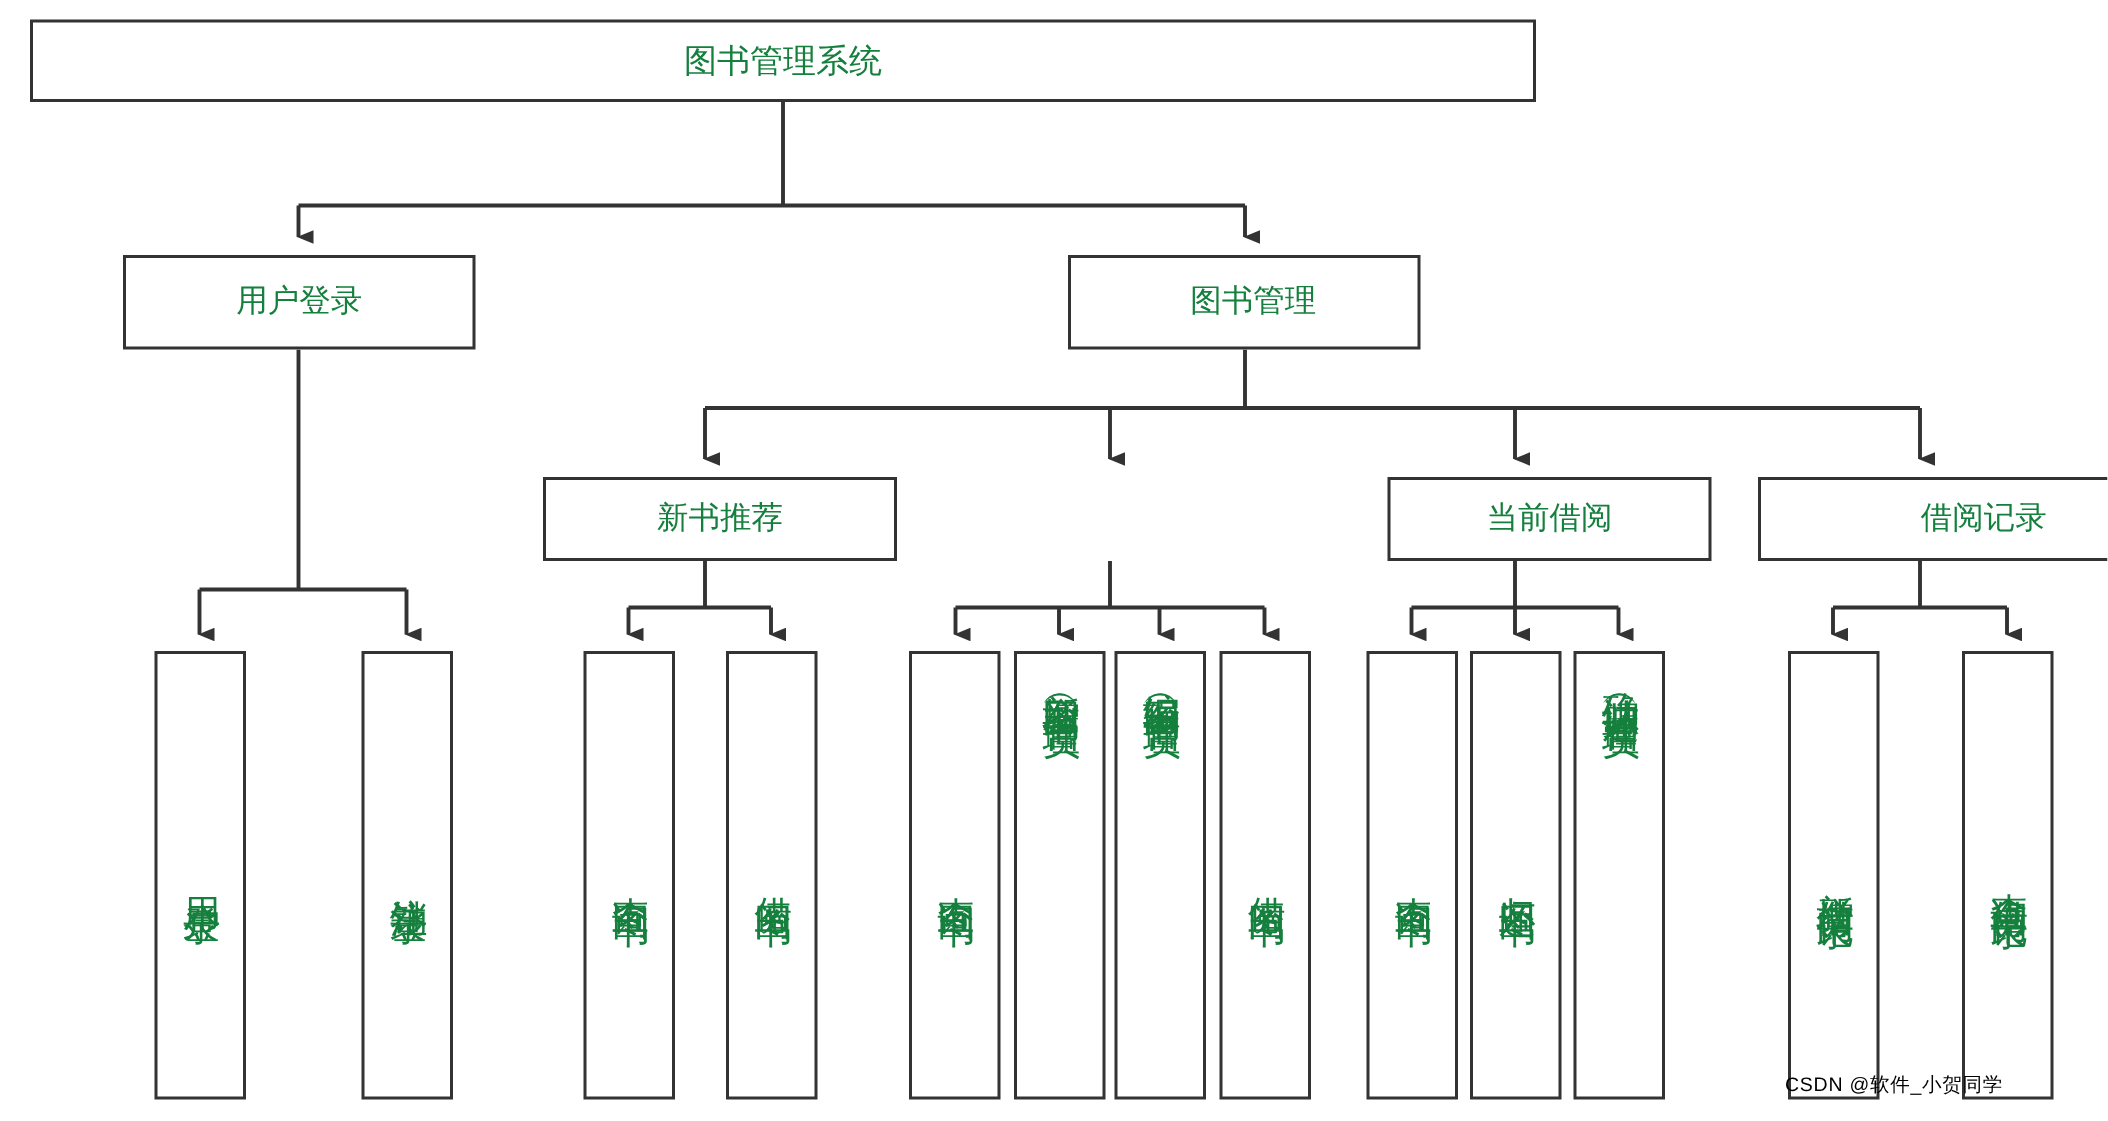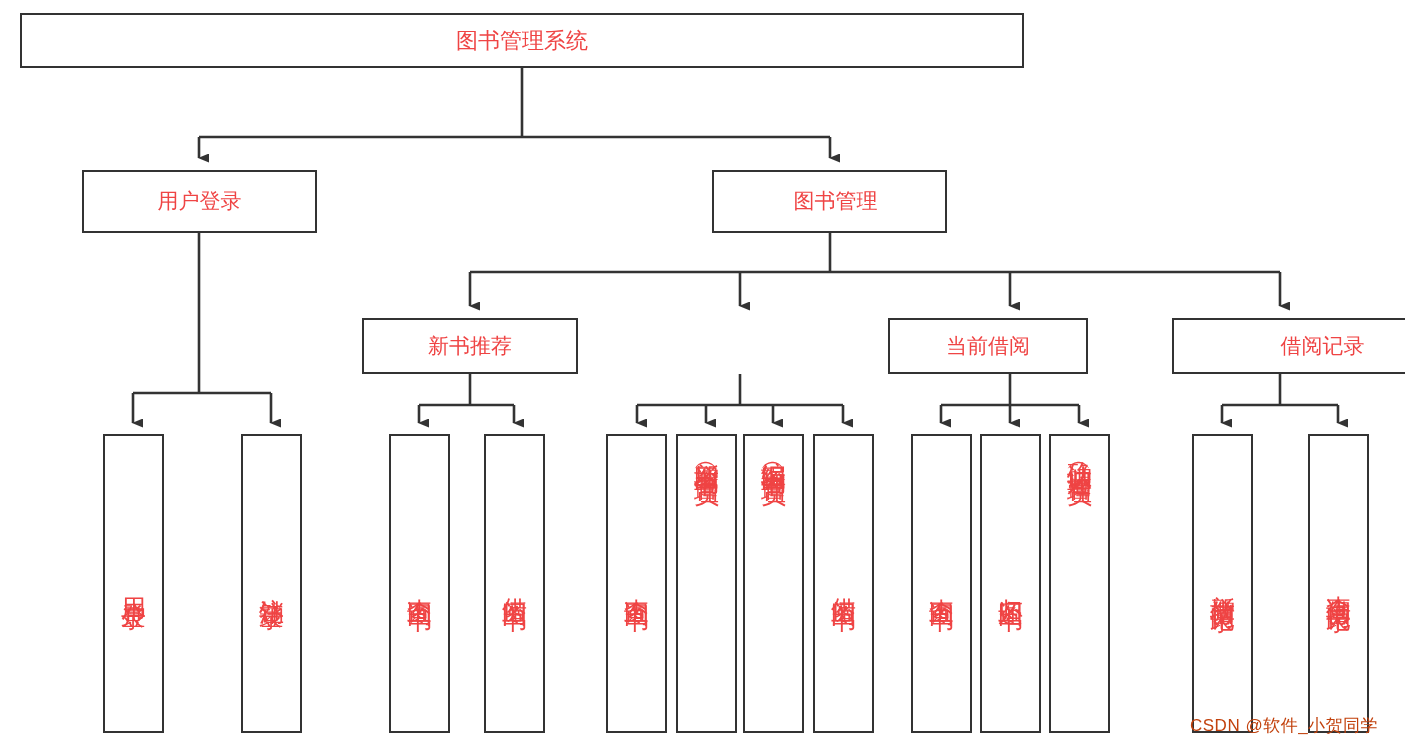--- a/index.html
+++ b/index.html
@@ -32,21 +32,21 @@
     border: 2px solid #333333;
     display: flex;
     align-items: center;
     justify-content: center;
     color: #1a1a1a;
   }
   .node-label {
     display: block;
     text-align: center;
     line-height: 1.18;
-    color: #ef4444;
+    color: #15803d;
     white-space: nowrap;
   }
   
   .node.horiz .node-label {
     font-size: 21px;
   }
   .node.root .node-label {
     font-size: 22px;
   }
   
@@ -63,22 +63,22 @@
     letter-spacing: 3px;
     white-space: nowrap;
   }
   
   .node.vert.mid {
     align-items: center;
     padding-top: 0;
   }
   .watermark {
     position: absolute;
-    font-size: 17px;
-    color: #c2410c;
+    font-size: 13px;
+    color: #000000;
     white-space: nowrap;
     letter-spacing: 0.5px;
   }
 </style>
 </head>
 <body>
 
 <div id="diagram-root">
 
   <svg id="edges-layer" width="1405" height="747" viewBox="0 0 1405 747">
@@ -135,24 +135,24 @@
     <span class="node-label">图书管理系统</span>
   </div>
 
   <div class="node horiz" style="left:82px; top:170px; width:235px; height:63px;">
     <span class="node-label">用户登录</span>
   </div>
   <div class="node horiz" style="left:712px; top:170px; width:235px; height:63px;padding-left:12px;">
     <span class="node-label">图书管理</span>
   </div>
 
-  <div class="node horiz" style="left:362px; top:318px; width:216px; height:56px;">
+  <div class="node horiz" style="left:362px; top:318px; width:236px; height:56px;">
     <span class="node-label">新书推荐</span>
   </div>
-  <div class="node horiz" style="left:888px; top:318px; width:200px; height:56px;">
+  <div class="node horiz" style="left:925px; top:318px; width:216px; height:56px;">
     <span class="node-label">当前借阅</span>
   </div>
   <div class="node horiz" style="left:1172px; top:318px; width:260px; height:56px;padding-left:41px;">
     <span class="node-label">借阅记录</span>
   </div>
 
   <div class="node vert mid" style="left:103px; top:434px; width:61px; height:299px;">
     <span class="node-label">用户登录</span>
   </div>
   <div class="node vert mid" style="left:241px; top:434px; width:61px; height:299px;">

